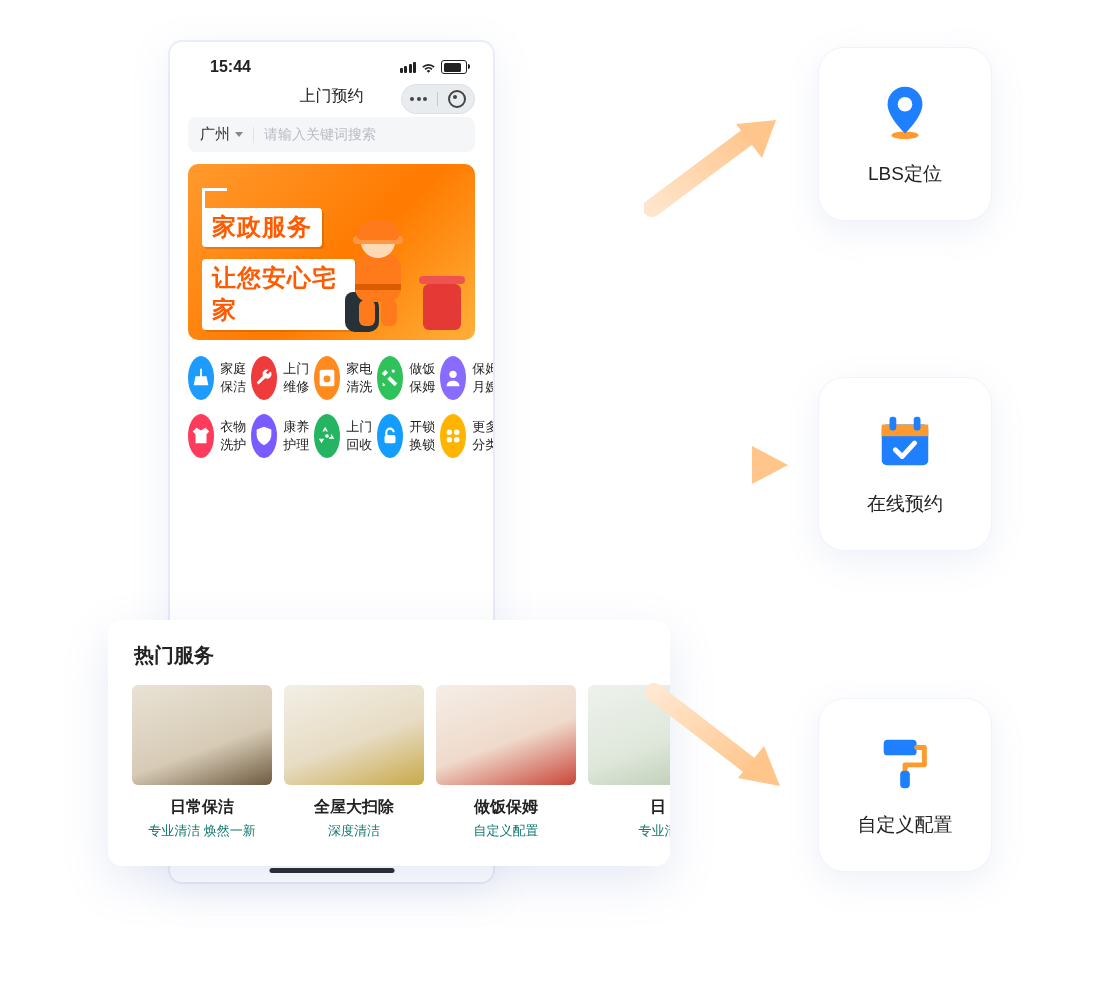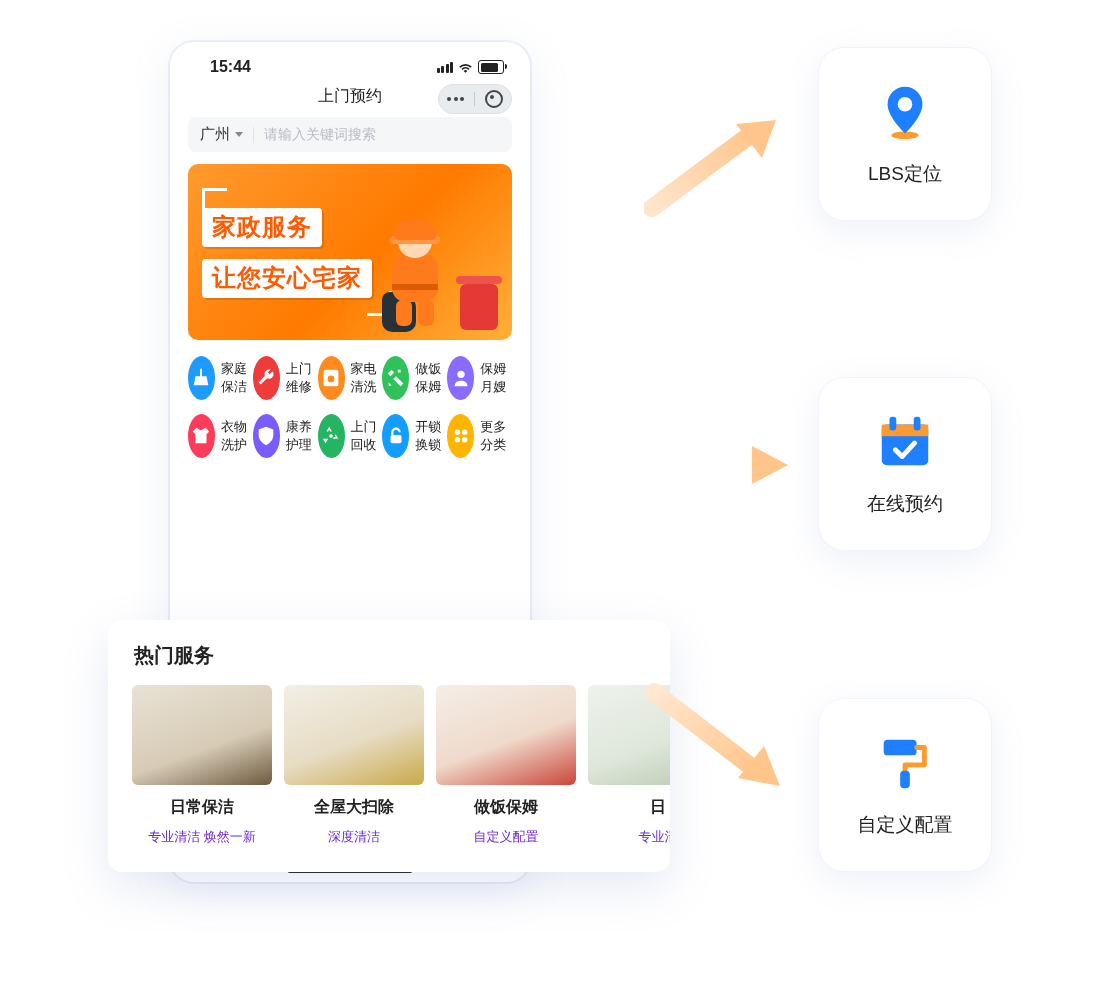--- a/index.html
+++ b/index.html
@@ -10,24 +10,24 @@
   height: 1000px;
   position: relative;
   overflow: hidden;
 }
 
 
 .phone {
   position: absolute;
   left: 170px;
   top: 42px;
-  width: 360px;
+  width: 323px;
   height: 840px;
   background: #fff;
-  border-radius: 24px;
+  border-radius: 12px;
   box-shadow: 0 10px 40px rgba(130, 150, 200, 0.15), 0 0 0 2px #eef1f8;
   overflow: hidden;
 }
 .phone-inner {
   padding: 10px 0 0 0;
 }
 
 
 .status-bar {
   display: flex;
@@ -98,21 +98,21 @@
 
 .home-ind{position:absolute;bottom:9px;left:50%;transform:translateX(-50%);width:125px;height:5px;background:#222;border-radius:3px;}
 
 
 .popout{position:absolute;left:108px;top:620px;width:538px;background:#fff;border-radius:14px;box-shadow:0 16px 46px rgba(120,140,200,0.18);padding:22px 0 26px 24px;overflow:hidden;}
 .pop-title{font-size:20px;font-weight:600;color:#222;margin:0 0 16px 2px;}
 .svc-row{display:flex;gap:12px;}
 .svc{width:140px;flex:0 0 140px;}
 .svc-img{height:100px;border-radius:6px;position:relative;overflow:hidden;}
 .svc-name{font-size:16px;font-weight:600;color:#222;margin-top:12px;text-align:center;}
-.svc-sub{font-size:13px;color:#6d28d9;margin-top:10px;text-align:center;white-space:nowrap;}
+.svc-sub{font-size:13px;color:#0f766e;margin-top:4px;text-align:center;white-space:nowrap;}
 
 
 .feat{position:absolute;width:172px;height:172px;background:#fff;border-radius:26px;box-shadow:0 10px 34px rgba(120,140,200,0.12);border:1px solid #f0f3fb;display:flex;flex-direction:column;align-items:center;justify-content:center;gap:18px;}
 .feat-lbl{font-size:19px;color:#222;font-weight:500;}
 .feat-ic{width:62px;height:62px;}
 
 
 .arrow{position:absolute;pointer-events:none;}
 
 </style>

